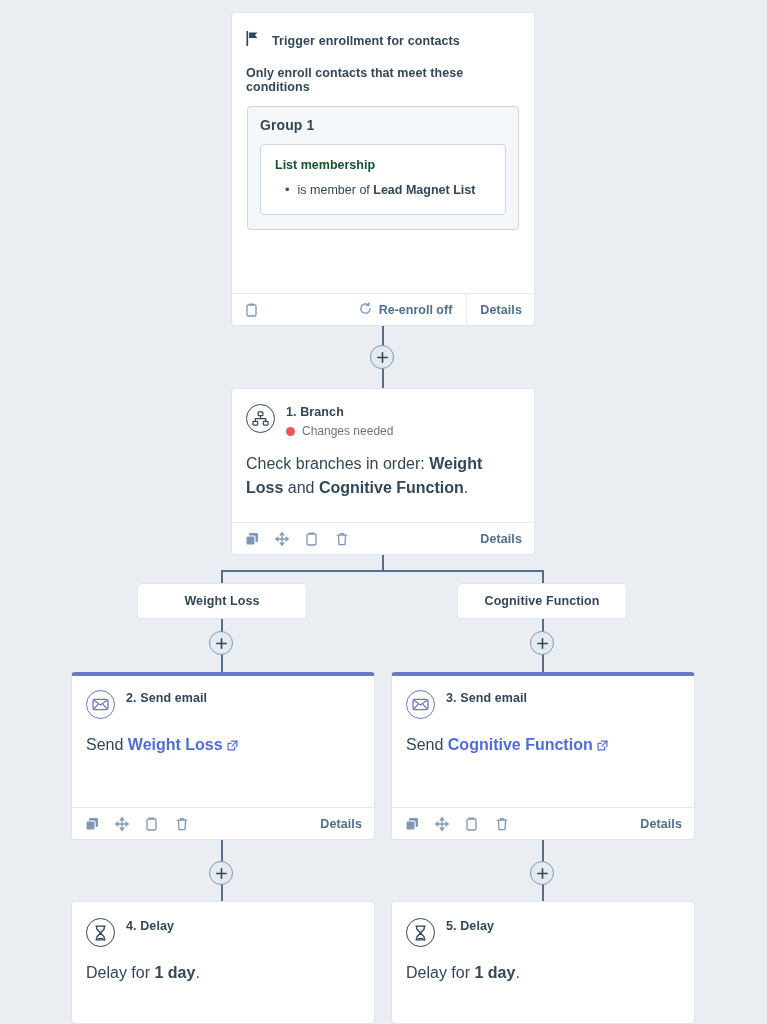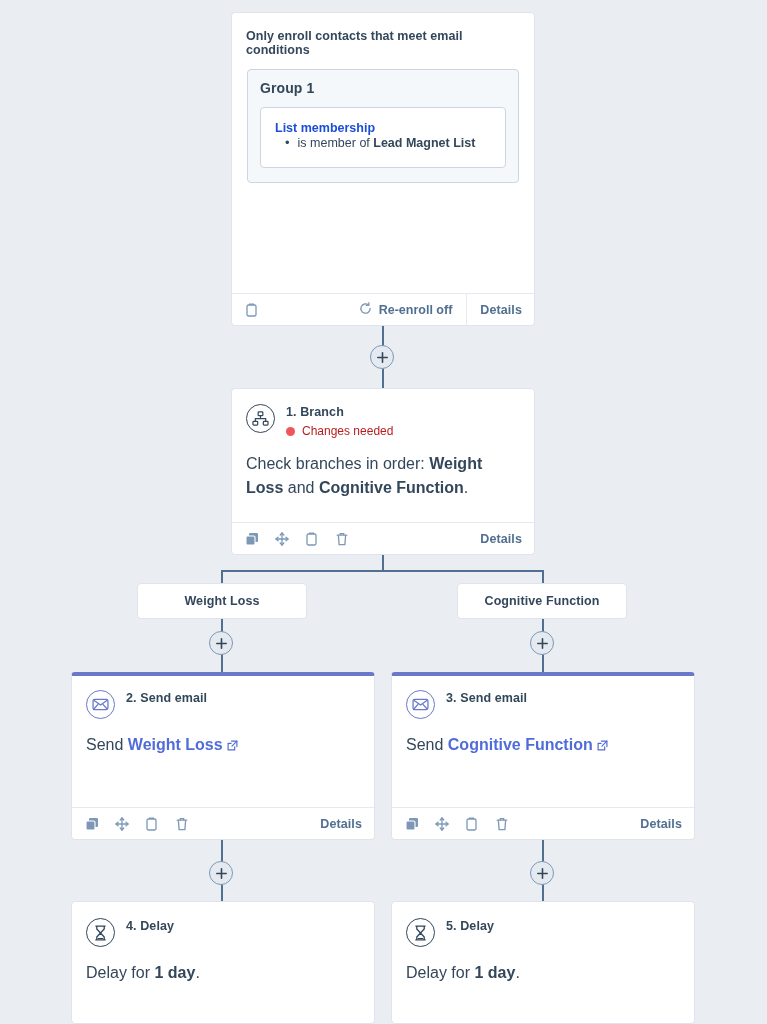--- a/index.html
+++ b/index.html
@@ -106,21 +106,22 @@
   }
   .filter-box {
     background: #ffffff;
     border: 1px solid #cbd6e2;
     border-radius: 4px;
     padding: 13px 14px 14px 14px;
   }
   .filter-title {
     font-size: 12.5px;
     font-weight: bold;
-    color: #1d4ed8;
+    color: #14532d;
+    margin-bottom: 10px;
   }
   .filter-item {
     font-size: 12.5px;
     color: #33475b;
     display: flex;
     align-items: flex-start;
     gap: 8px;
     padding-left: 10px;
     line-height: 1.4;
   }
@@ -167,21 +168,21 @@
     font-weight: bold;
     color: #33475b;
     letter-spacing: .1px;
   }
   .node-status {
     display: flex;
     align-items: center;
     gap: 7px;
     margin-top: 5px;
     font-size: 12px;
-    color: #b91c1c;
+    color: #737373;
   }
   .status-dot {
     width: 9px;
     height: 9px;
     border-radius: 50%;
     background: #f2545b;
     flex: 0 0 auto;
   }
   .node-desc {
     font-size: 16px;
@@ -310,22 +311,31 @@
       <path d="M5.5 0.8 V10.2 M0.8 5.5 H10.2" stroke="#33475b" stroke-width="1.6" stroke-linecap="round"></path>
     </svg>
   </div>
   <div class="plus-btn" style="left:530px; top:861px;">
     <svg width="11" height="11" viewBox="0 0 11 11">
       <path d="M5.5 0.8 V10.2 M0.8 5.5 H10.2" stroke="#33475b" stroke-width="1.6" stroke-linecap="round"></path>
     </svg>
   </div>
 
   <div class="card" id="trigger-card">
-
-    <div class="trigger-sub">Only enroll contacts that meet email conditions</div>
+    <div class="trigger-head">
+      <span>
+        <svg width="13" height="15" viewBox="0 0 13 15">
+          <path d="M1.3 0.8 V14.2" stroke="#33475b" stroke-width="1.7" stroke-linecap="round"></path>
+          <path d="M3.1 1.4 H11.4 L8.9 4.2 L11.4 7.0 H3.1 Z" fill="#33475b"></path>
+        </svg>
+      </span>
+      <span class="trigger-title">Trigger enrollment for contacts</span>
+    </div>
+
+    <div class="trigger-sub">Only enroll contacts that meet these conditions</div>
 
     <div class="group-box">
       <div class="group-title">Group 1</div>
       <div class="filter-box">
         <div class="filter-title">List membership</div>
         <div class="filter-item">
           <span class="bullet">•</span>
           <span><span>is member of </span><b>Lead Magnet List</b></span>
         </div>
       </div>

